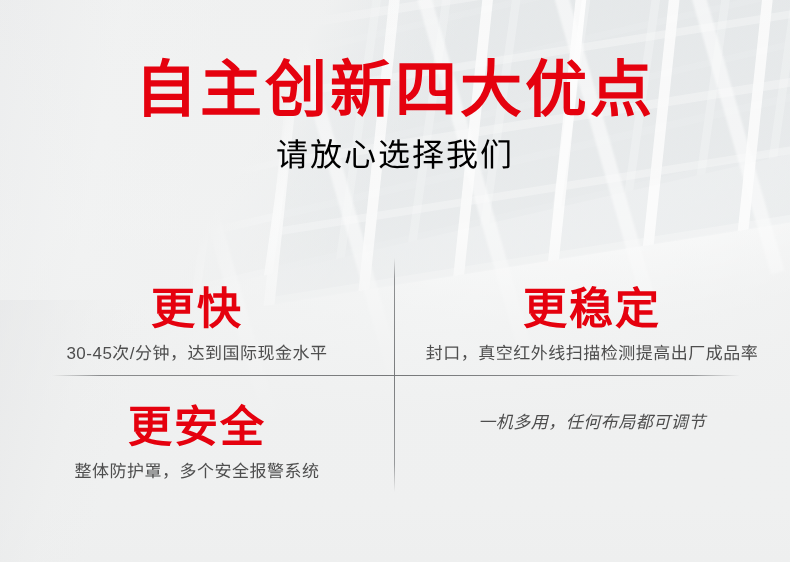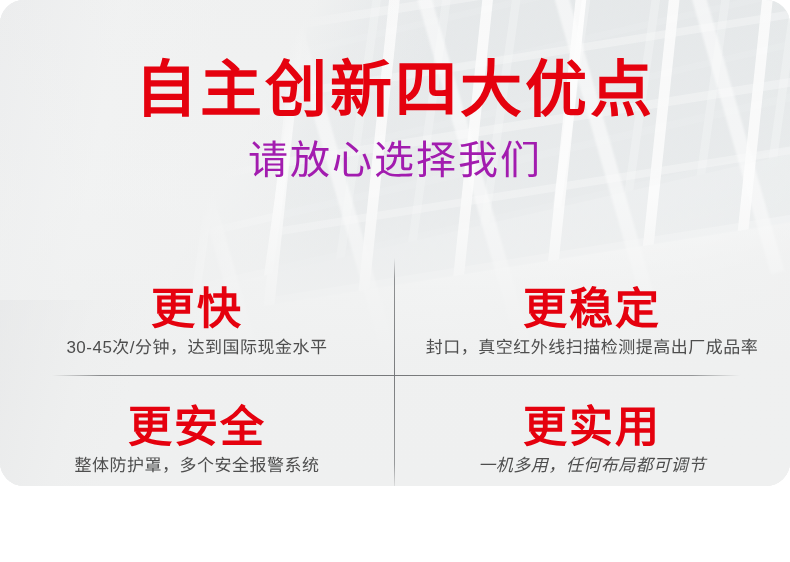--- a/index.html
+++ b/index.html
@@ -4,25 +4,24 @@
 <title>自主创新四大优点</title>
 <style>
   html, body {
     margin: 0;
     padding: 0;
     background: #ffffff;
   }
   #banner {
     position: relative;
     width: 790px;
-    height: 486px;
+    height: 562px;
     overflow: hidden;
     font-family: "Liberation Sans", "DejaVu Sans", sans-serif;
     background: #eff0f0;
-    border-radius: 24px;
   }
 
   
   .bg-layer {
     position: absolute;
     inset: 0;
     pointer-events: none;
   }
   
   .bg-base {
@@ -125,25 +124,25 @@
     font-size: 62px;
     line-height: 1.04;
     font-weight: bold;
     letter-spacing: 3px;
     color: #e5010e;
     white-space: nowrap;
   }
   .sub-title {
     margin: 0;
     padding-top: 14px;
-    font-size: 40px;
+    font-size: 32px;
     line-height: 1.2;
     font-weight: normal;
     letter-spacing: 2px;
-    color: #a21caf;
+    color: #000000;
     white-space: nowrap;
   }
 
   
   .features {
     position: absolute;
     left: 0;
     top: 258px;
     width: 790px;
     height: 240px;
@@ -165,21 +164,21 @@
   .cell.r1 { padding-top: 26px; }
   .cell-title {
     font-size: 44px;
     line-height: 1.12;
     font-weight: bold;
     letter-spacing: 2px;
     color: #e5010e;
     white-space: nowrap;
   }
   .cell-desc {
-    margin-top: 3px;
+    margin-top: 9px;
     font-size: 17px;
     line-height: 1.45;
     letter-spacing: 0.5px;
     color: #4e4e4e;
     white-space: nowrap;
   }
   .cell-desc.two-line { white-space: normal; font-style: italic; }
   .cell-desc .line { display: block; white-space: nowrap; }
 
   
@@ -241,21 +240,20 @@
       <div class="cell-title">更稳定</div>
       <div class="cell-desc">封口，真空红外线扫描检测提高出厂成品率</div>
     </div>
 
     <div class="cell r1">
       <div class="cell-title">更安全</div>
       <div class="cell-desc">整体防护罩，多个安全报警系统</div>
     </div>
 
     <div class="cell r2">
-      <div class="cell-title">更实用</div>
       <div class="cell-desc two-line">
         <span class="line">一机多用，任何布局都可调节</span>
       </div>
     </div>
 
   </div>
 
   <div class="divider-v"></div>
   <div class="divider-h"></div>
 

